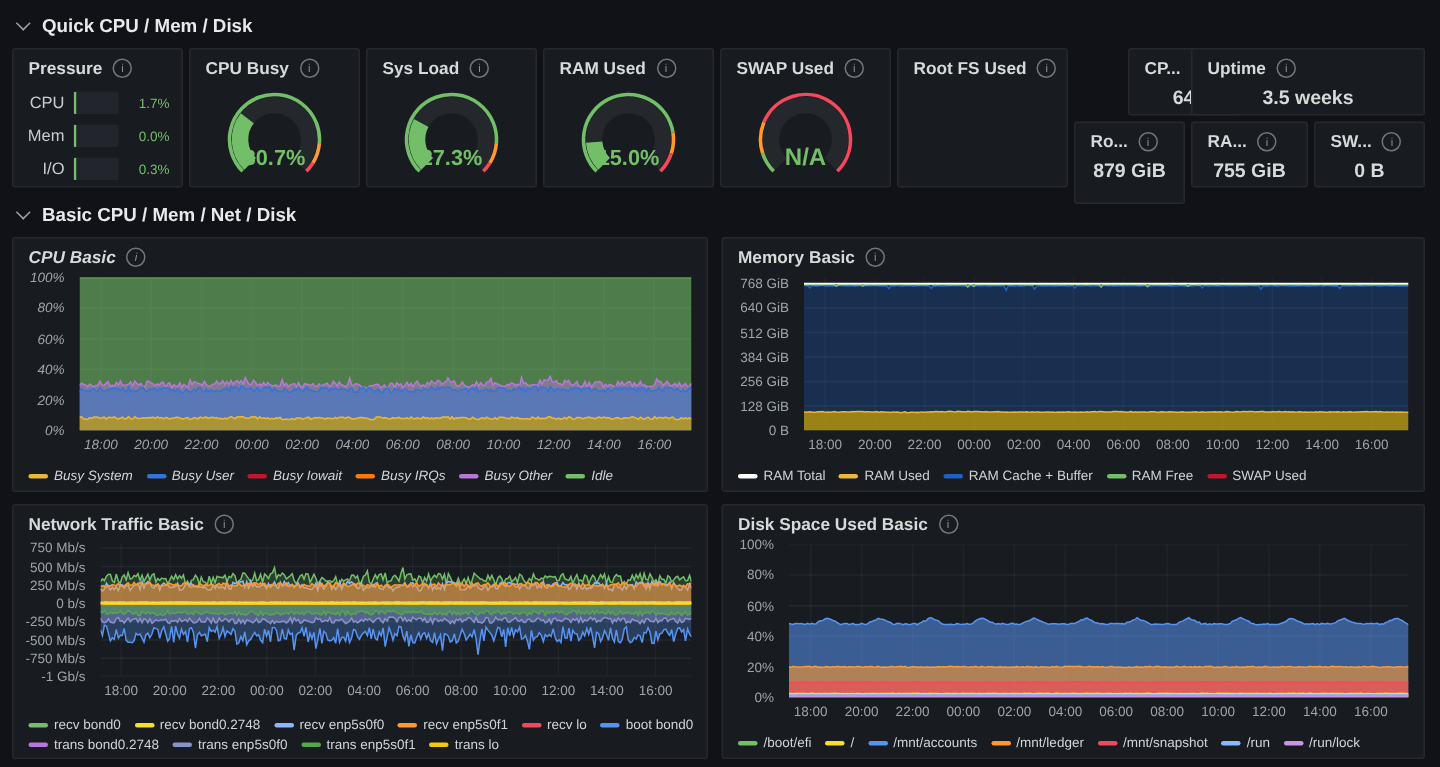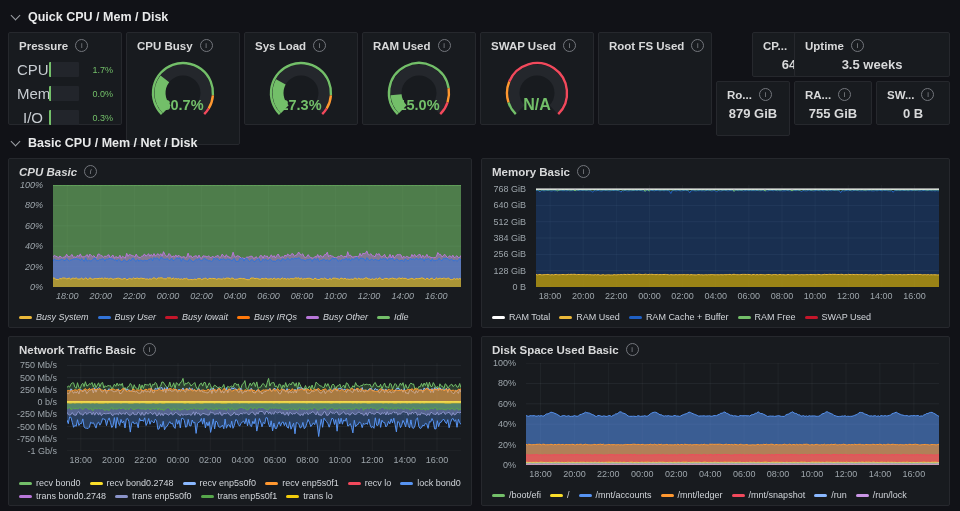--- a/index.html
+++ b/index.html
@@ -9,21 +9,21 @@
     font-weight:700;color:#e8e9ea;cursor:pointer;}
   .chev{width:6px;height:6px;border-right:1.5px solid #9da0a6;border-bottom:1.5px solid #9da0a6;
     transform:rotate(45deg);margin-top:-3px;}
   .panel{position:absolute;background:#181b1f;border:1px solid #26282d;border-radius:2px;box-sizing:border-box;}
   .panel-title{display:flex;align-items:center;gap:7px;padding:6px 10px 2px 10px;font-size:11.5px;
     font-weight:600;color:#d8d9da;white-space:nowrap;}
   .info{display:inline-flex;align-items:center;justify-content:center;width:11px;height:11px;
     border:1px solid #73767c;border-radius:50%;font-size:7.5px;color:#8e9196;font-weight:400;flex:0 0 auto;}
   
   .pr-row{display:flex;align-items:center;gap:6px;padding:0 8px;margin-top:7px;}
-  .pr-label{width:26px;font-size:15px;color:#c7ccd1;text-align:right;}
+  .pr-label{width:26px;font-size:11px;color:#c7ccd1;text-align:right;}
   .pr-bar{flex:1;height:15px;background:#22252b;border-left:2px solid #73bf69;border-radius:1px;}
   .pr-val{width:28px;font-size:9px;color:#73bf69;text-align:right;}
   
   .gauge-svg{display:block;margin:0 auto;}
   
   .stat-value{text-align:center;font-size:13px;font-weight:600;color:#d8d9da;margin-top:3px;}
   
   .yaxis{position:absolute;}
   .ylab{position:absolute;right:6px;font-size:9px;color:#9da5ab;white-space:nowrap;}
   .plot{position:absolute;cursor:crosshair;}
@@ -59,21 +59,21 @@
       <span class="pr-bar"></span>
       <span class="pr-val">0.0%</span>
     </div>
     <div class="pr-row">
       <span class="pr-label">I/O</span>
       <span class="pr-bar"></span>
       <span class="pr-val">0.3%</span>
     </div>
   </div>
 
-  <div class="panel" style="left:126px;top:32px;width:114px;height:113px;">
+  <div class="panel" style="left:126px;top:32px;width:114px;height:93px;">
     <div class="panel-title">
       <span>CPU Busy</span>
       <span class="info">i</span>
     </div>
     <div>
         <svg width="104" height="66" viewBox="0 0 104 66" class="gauge-svg">
           <path d="M 35.74 55.26 A 23 23 0 1 1 68.26 55.26" stroke="#24272c" stroke-width="11" fill="none"></path>
           <path d="M 35.74 55.26 A 23 23 0 0 1 33.85 24.87" stroke="#73bf69" stroke-width="11" fill="none"></path>
           <path d="M 30.79 60.21 A 30 30 0 1 1 81.91 41.35" stroke="#73bf69" stroke-width="2.4" fill="none"></path>
           <path d="M 81.91 41.35 A 30 30 0 0 1 77.58 54.67" stroke="#ff9830" stroke-width="2.4" fill="none"></path>
@@ -429,21 +429,21 @@
         <div class="litem">
           <span class="swatch" style="background: rgb(255, 152, 48);"></span>
           <span>recv enp5s0f1</span>
         </div>
         <div class="litem">
           <span class="swatch" style="background: rgb(242, 73, 92);"></span>
           <span>recv lo</span>
         </div>
         <div class="litem">
           <span class="swatch" style="background: rgb(87, 148, 242);"></span>
-          <span>lock bond0</span>
+          <span>boot bond0</span>
         </div>
         <div class="litem">
           <span class="swatch" style="background: rgb(184, 119, 217);"></span>
           <span>trans bond0.2748</span>
         </div>
         <div class="litem">
           <span class="swatch" style="background: rgb(138, 147, 201);"></span>
           <span>trans enp5s0f0</span>
         </div>
         <div class="litem">

